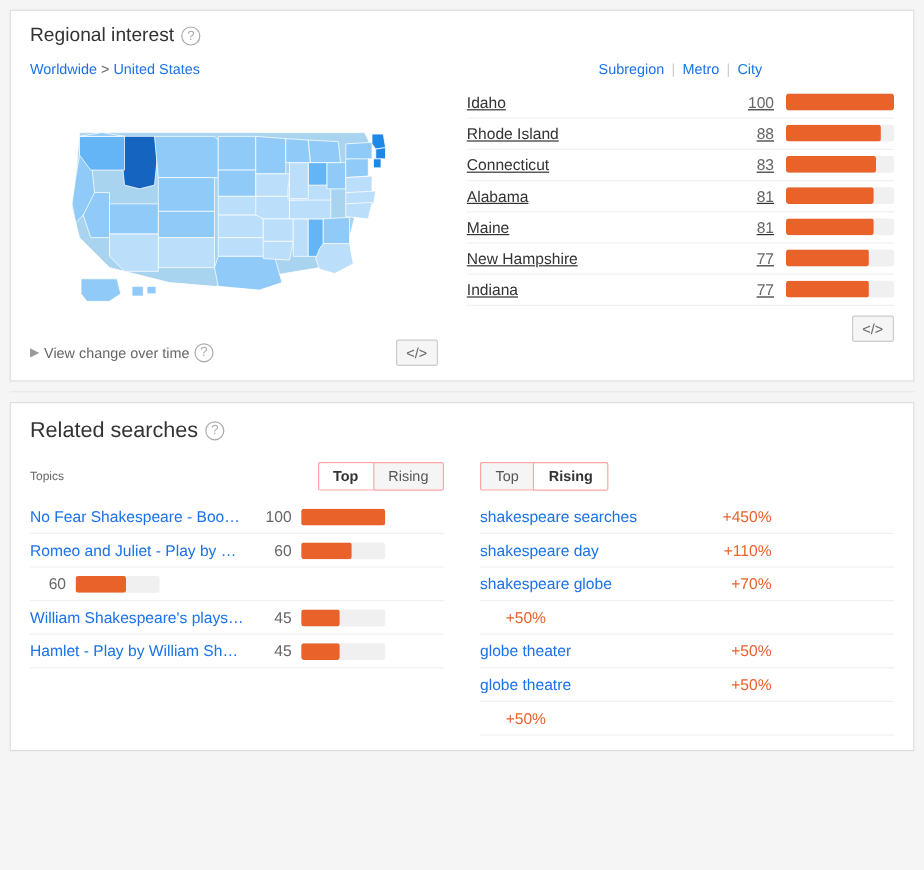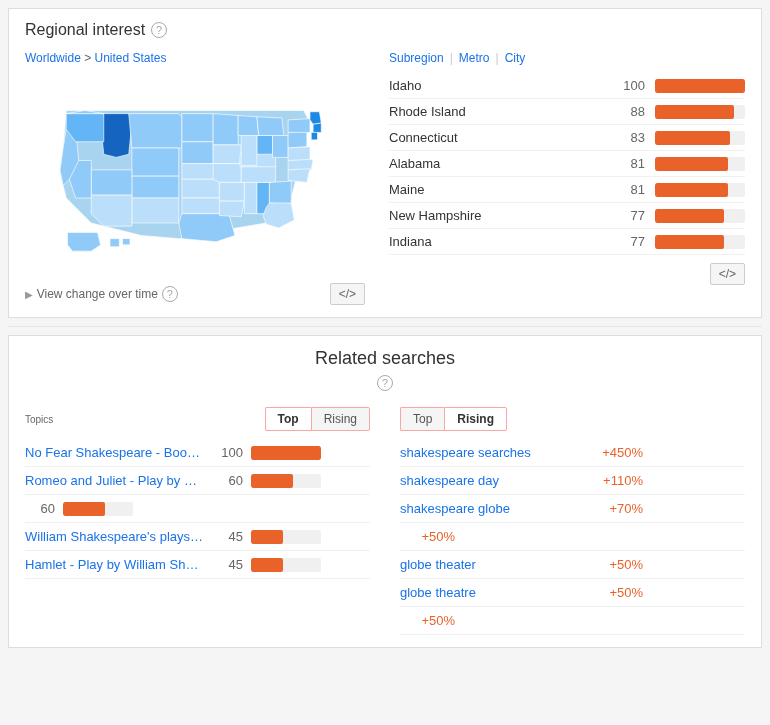--- a/index.html
+++ b/index.html
@@ -88,39 +88,40 @@
       font-size: 12px;
       color: #666;
       border-radius: 2px;
     }
     
     .rankings-section {
       flex: 1;
     }
     .region-tabs {
       display: flex;
-      justify-content: flex-start;
+      justify-content: center;
       gap: 6px;
       margin-bottom: 8px;
       font-size: 12px;
     }
     .region-tab {
       color: #1a73e8;
       cursor: pointer;
       text-decoration: none;
     }
     .region-separator {
       color: #ccc;
     }
     .region-row {
       display: flex;
-      align-items: center;
+      align-items: flex-start;
       padding: 5px 0;
       border-bottom: 1px solid #f0f0f0;
       gap: 10px;
+      text-decoration: underline;
     }
     .region-name {
       flex: 1;
       font-size: 13px;
       color: #333;
     }
     .region-value {
       width: 30px;
       text-align: right;
       font-size: 13px;
@@ -146,21 +147,20 @@
 
     
     .related-title {
       font-size: 18px;
       font-weight: normal;
       color: #333;
       margin-bottom: 16px;
       display: flex;
       align-items: center;
       gap: 6px;
-      flex-direction: column;
     }
     .related-content {
       display: flex;
       gap: 30px;
     }
     .related-col {
       flex: 1;
     }
     .col-header {
       display: flex;

